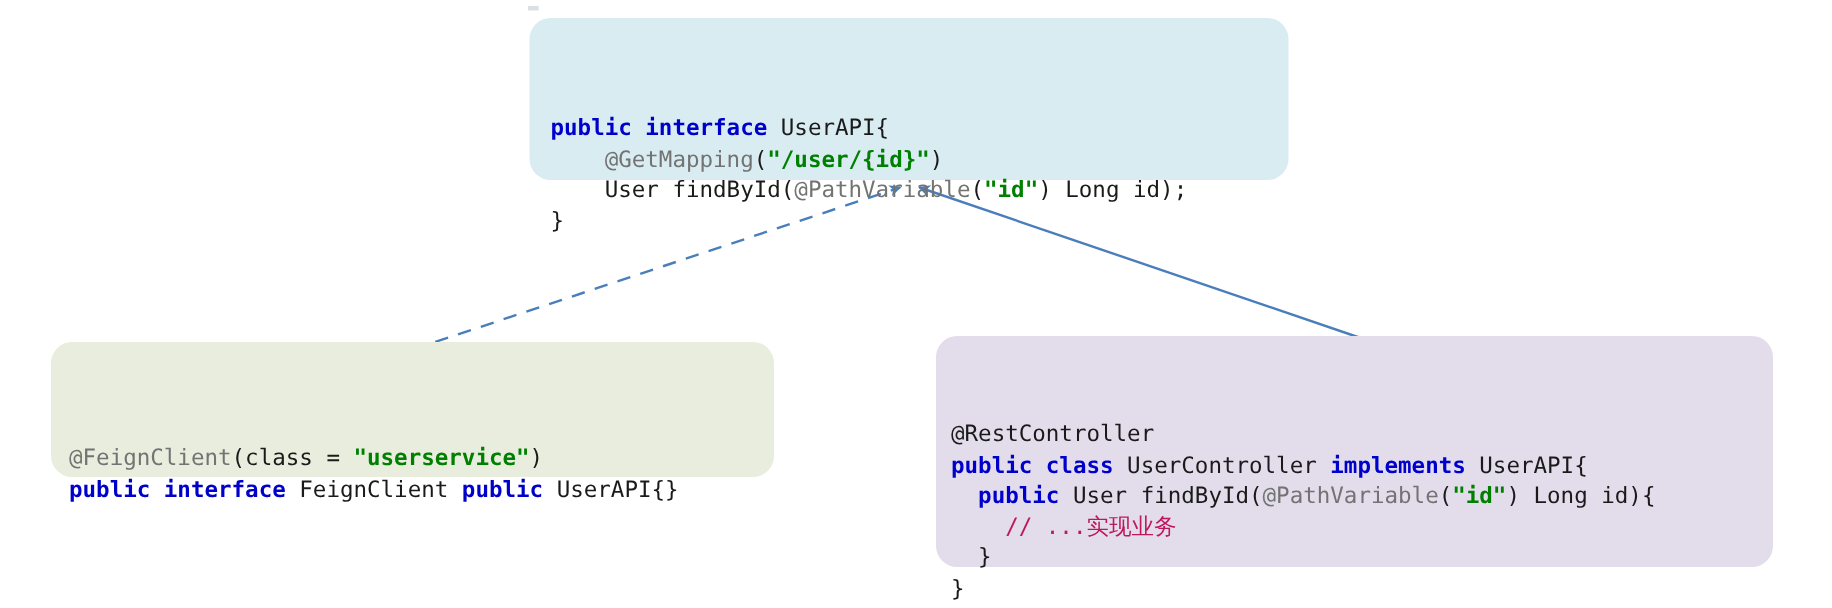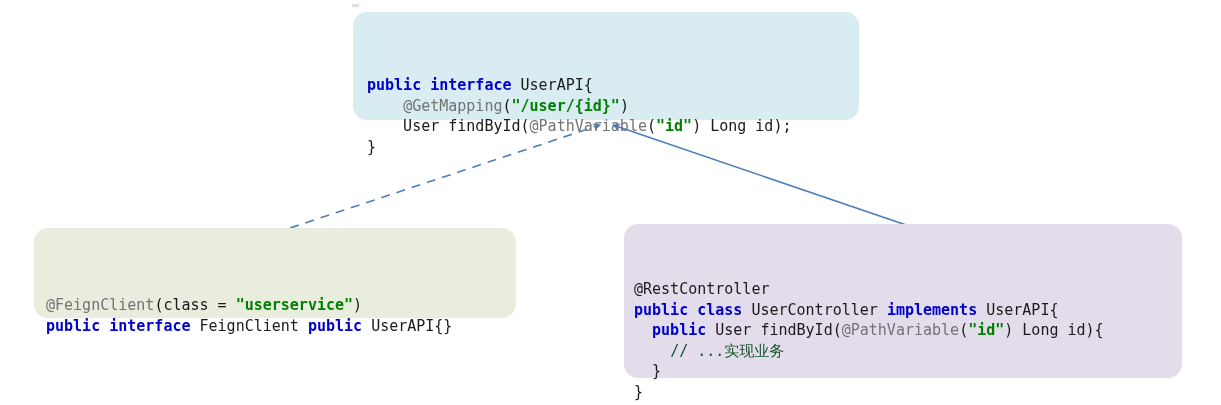--- a/index.html
+++ b/index.html
@@ -62,21 +62,21 @@
     width: 558px;
     height: 154px;
     background: #e3ddeb;
     padding: 14px 0 0 10px;
   }
 
   
   .kw   { color: #0000cc; font-weight: bold; }
   .ann  { color: #737373; }
   .str  { color: #008000; font-weight: bold; }
-  .cmt  { color: #14532d; }
+  .cmt  { color: #be185d; }
   .pln  { color: #1a1a1a; }
 
   .svg-layer {
     position: absolute;
     left: 0; top: 0;
     width: 1221px;
     height: 405px;
     pointer-events: none;
   }
 

